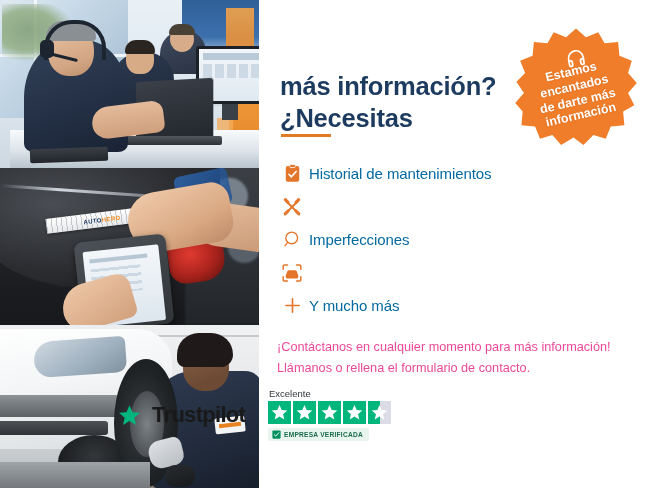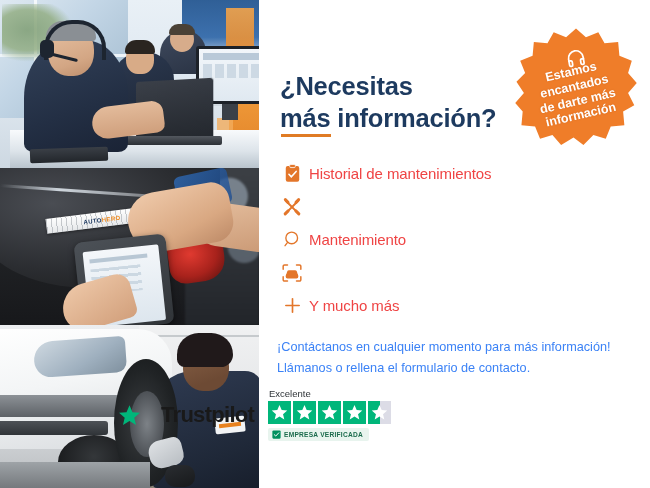--- a/index.html
+++ b/index.html
@@ -446,50 +446,50 @@
   .feature-icon {
     width: 34px;
     min-width: 34px;
     display: flex;
     align-items: center;
     justify-content: center;
     color: #e3762a;
   }
   .feature-label {
     font-size: 15px;
-    color: #ef4444;
+    color: #0369a1;
     letter-spacing: -.1px;
   }
 
   
   .para {
     position: absolute;
     left: 18px;
     top: 324px;
     width: 360px;
     font-size: 12.7px;
     line-height: 1.65;
-    color: #3b82f6;
+    color: #ec4899;
   }
   .para span { display: block; white-space: nowrap; }
 
   
   .tp {
     position: absolute;
     left: 118px;
     top: 388px;
     width: 280px;
     height: 60px;
   }
   .tp-logo {
     position: absolute;
     left: 0; top: 14px;
     display: flex;
     align-items: center;
-    gap: 20px;
+    gap: 11px;
   }
   .tp-logo-star { width: 23px; height: 23px; color: #00b67a; }
   .tp-logo-text {
     font-size: 22px;
     font-weight: bold;
     color: #191919;
     letter-spacing: -.7px;
   }
   .tp-right {
     position: absolute;
@@ -616,22 +616,22 @@
       <div class="ws-glove"></div>
       <div class="ws-glove2"></div>
       <div class="ws-lift"></div>
     </div>
 
   </div>
 
   <div class="content">
 
     <h1 class="heading">
+      <span class="heading-line">más información?</span>
       <span class="heading-line">¿Necesitas</span>
-      <span class="heading-line">más información?</span>
     </h1>
 
     <div class="rule"></div>
 
     <div class="badge-wrap">
       <svg class="badge-shape" viewBox="0 0 100 100">
         <path fill="currentColor" d="M50 2 L58 9 L68 5 L73 14 L84 13 L85 24 L95 28 L92 38 L99 46 L92 54 L97 64 L88 69 L89 80 L78 81 L74 91 L64 88 L56 96 L48 90 L38 96 L31 88 L21 91 L17 81 L6 80 L7 69 L1 62 L8 54 L2 45 L9 38 L5 28 L15 24 L16 13 L27 14 L32 5 L42 9 Z"></path>
       </svg>
       <svg class="badge-icon" viewBox="0 0 24 24" fill="none" stroke="#ffffff" stroke-width="1.9" stroke-linecap="round">
         <path d="M4 13 V11 a8 8 0 0 1 16 0 v2"></path>
@@ -672,21 +672,21 @@
         </span>
       </div>
 
       <div class="feature">
         <span class="feature-icon">
           <svg width="19" height="19" viewBox="0 0 24 24" fill="none" stroke="#e3762a" stroke-width="1.7" stroke-linecap="round">
             <circle cx="11" cy="10" r="7.4"></circle>
             <path d="M5.8 15.6 L2.6 19.8"></path>
           </svg>
         </span>
-        <span class="feature-label">Mantenimiento</span>
+        <span class="feature-label">Imperfecciones</span>
       </div>
 
       <div class="feature">
         <span class="feature-icon">
           <svg width="20" height="18" viewBox="0 0 24 22" fill="none" stroke="#e3762a" stroke-width="1.8" stroke-linecap="round" stroke-linejoin="round">
             <path d="M1.2 6.5 V2.8 A1.6 1.6 0 0 1 2.8 1.2 H6.5"></path>
             <path d="M17.5 1.2 H21.2 A1.6 1.6 0 0 1 22.8 2.8 V6.5"></path>
             <path d="M22.8 15.5 V19.2 A1.6 1.6 0 0 1 21.2 20.8 H17.5"></path>
             <path d="M6.5 20.8 H2.8 A1.6 1.6 0 0 1 1.2 19.2 V15.5"></path>
             <path d="M5.6 13.6 L6.9 9.6 A1.6 1.6 0 0 1 8.4 8.5 h7.2 a1.6 1.6 0 0 1 1.5 1.1 l1.3 4" fill="#e3762a" stroke="#e3762a"></path>

